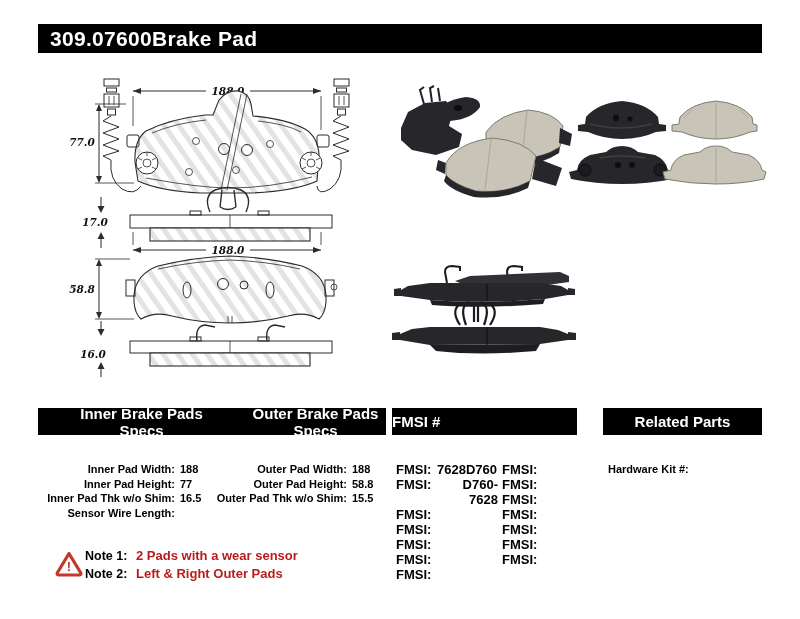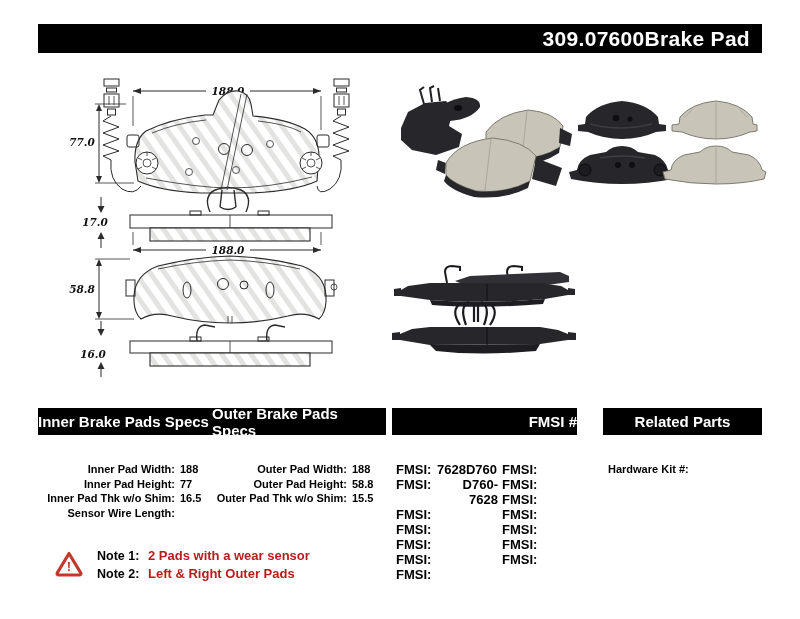--- a/index.html
+++ b/index.html
@@ -3,21 +3,21 @@
 <meta charset="utf-8">
 <style>
   html,body{margin:0;padding:0;}
   body{
     width:800px;height:619px;background:#ffffff;position:relative;overflow:hidden;
     font-family:"Liberation Sans",sans-serif;
   }
   
   .topbar{
     position:absolute;left:38px;top:24px;width:724px;height:29px;background:#000;
-    color:#fff;display:flex;align-items:center;justify-content:flex-end;
+    color:#fff;display:flex;align-items:center;justify-content:flex-start;
     padding:0 12px;box-sizing:border-box;
   }
   .topbar .pn,.topbar .ttl{font-size:21px;font-weight:bold;letter-spacing:.3px;}
 
   
   svg{position:absolute;}
   .ln{stroke:#2b2b2b;stroke-width:1;fill:none;}
   .lnthin{stroke:#2b2b2b;stroke-width:.8;fill:none;}
   .lnclip{stroke:#2b2b2b;stroke-width:1.4;fill:none;}
   .arrow{fill:#2b2b2b;stroke:none;}
@@ -25,22 +25,22 @@
   .fillw{fill:#ffffff;stroke:#2b2b2b;stroke-width:1;}
   .dim{font:italic bold 10.5px "DejaVu Serif",serif;fill:#111;text-anchor:middle;}
 
   
   .thead{
     position:absolute;top:408px;height:27px;background:#000;color:#fff;
     display:flex;align-items:center;box-sizing:border-box;
   }
   .thead span{font-weight:bold;font-size:15px;}
   #thead-specs{left:38px;width:348px;}
-  #thead-specs span{width:50%;text-align:left;}
-  #thead-fmsi{left:392px;width:185px;justify-content:flex-end;}
+  #thead-specs span{width:50%;text-align:center;margin-left:33px;}
+  #thead-fmsi{left:392px;width:185px;justify-content:flex-start;}
   #thead-related{left:603px;width:159px;justify-content:center;text-align:right;}
 
   .speccol{position:absolute;top:462px;}
   #col-inner{left:38px;width:178px;}
   #col-outer{left:210px;width:178px;}
   .srow{display:flex;font-size:11px;font-weight:bold;line-height:14.6px;color:#000;}
   .srow .lbl{flex:1;text-align:right;}
   .srow .val{width:36px;padding-left:5px;text-align:left;}
 
   #col-fmsi-l{left:396px;width:102px;}
@@ -48,21 +48,21 @@
   .frow{display:flex;font-size:13px;font-weight:bold;line-height:15px;color:#000;}
   .frow .fl{width:34px;}
   .frow .fv{padding-left:7px;text-align:right;}
 
   #col-related{left:608px;width:154px;}
   .rrow{font-size:11px;font-weight:bold;line-height:15px;color:#000;display:flex;}
   .rrow .rv{padding-left:5px;}
 
   
   #warning-box{position:absolute;left:55px;top:551px;width:28px;height:26px;}
-  #notes{position:absolute;left:97px;top:548px;}
+  #notes{position:absolute;left:85px;top:548px;}
   .nrow{display:flex;align-items:baseline;height:18px;}
   .nrow .nl{font-size:12.5px;font-weight:bold;color:#000;width:46px;}
   .nrow .nt{font-size:13px;font-weight:bold;color:#b91c1c;padding-left:5px;}
 </style>
 </head>
 <body>
 
 <div class="topbar">
   <span class="pn">309.07600</span>
   <span class="ttl">Brake Pad</span>

